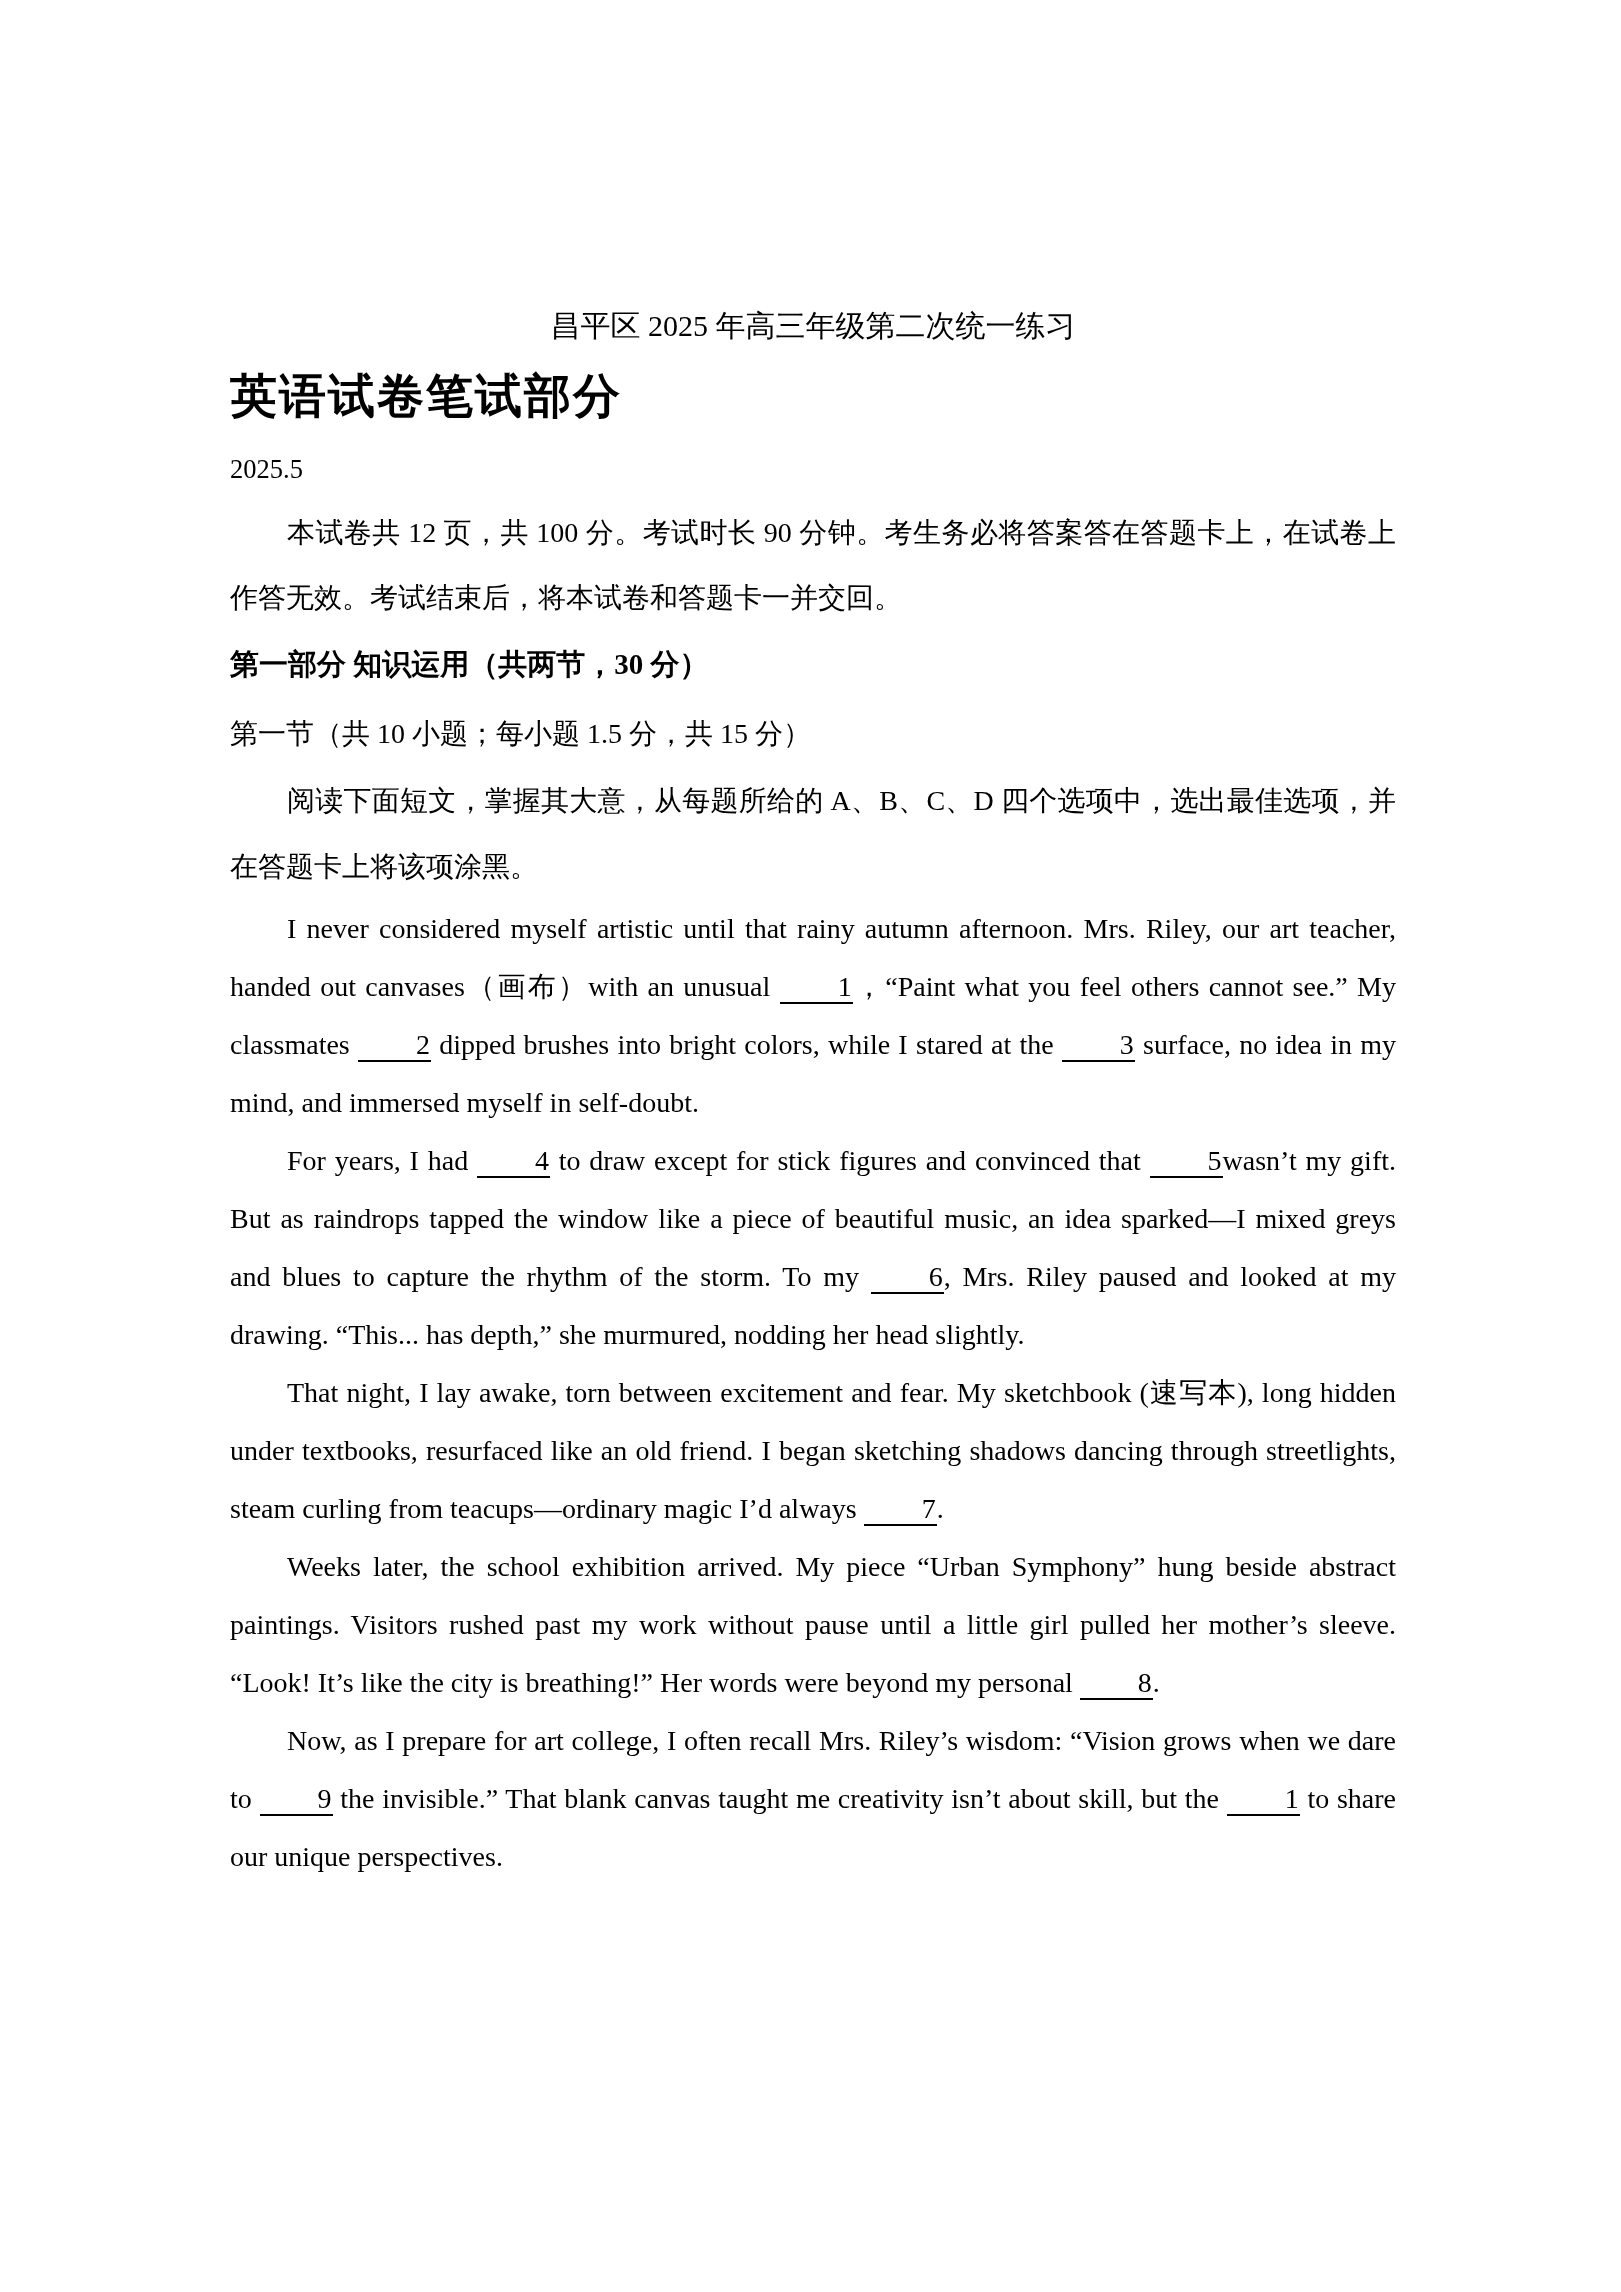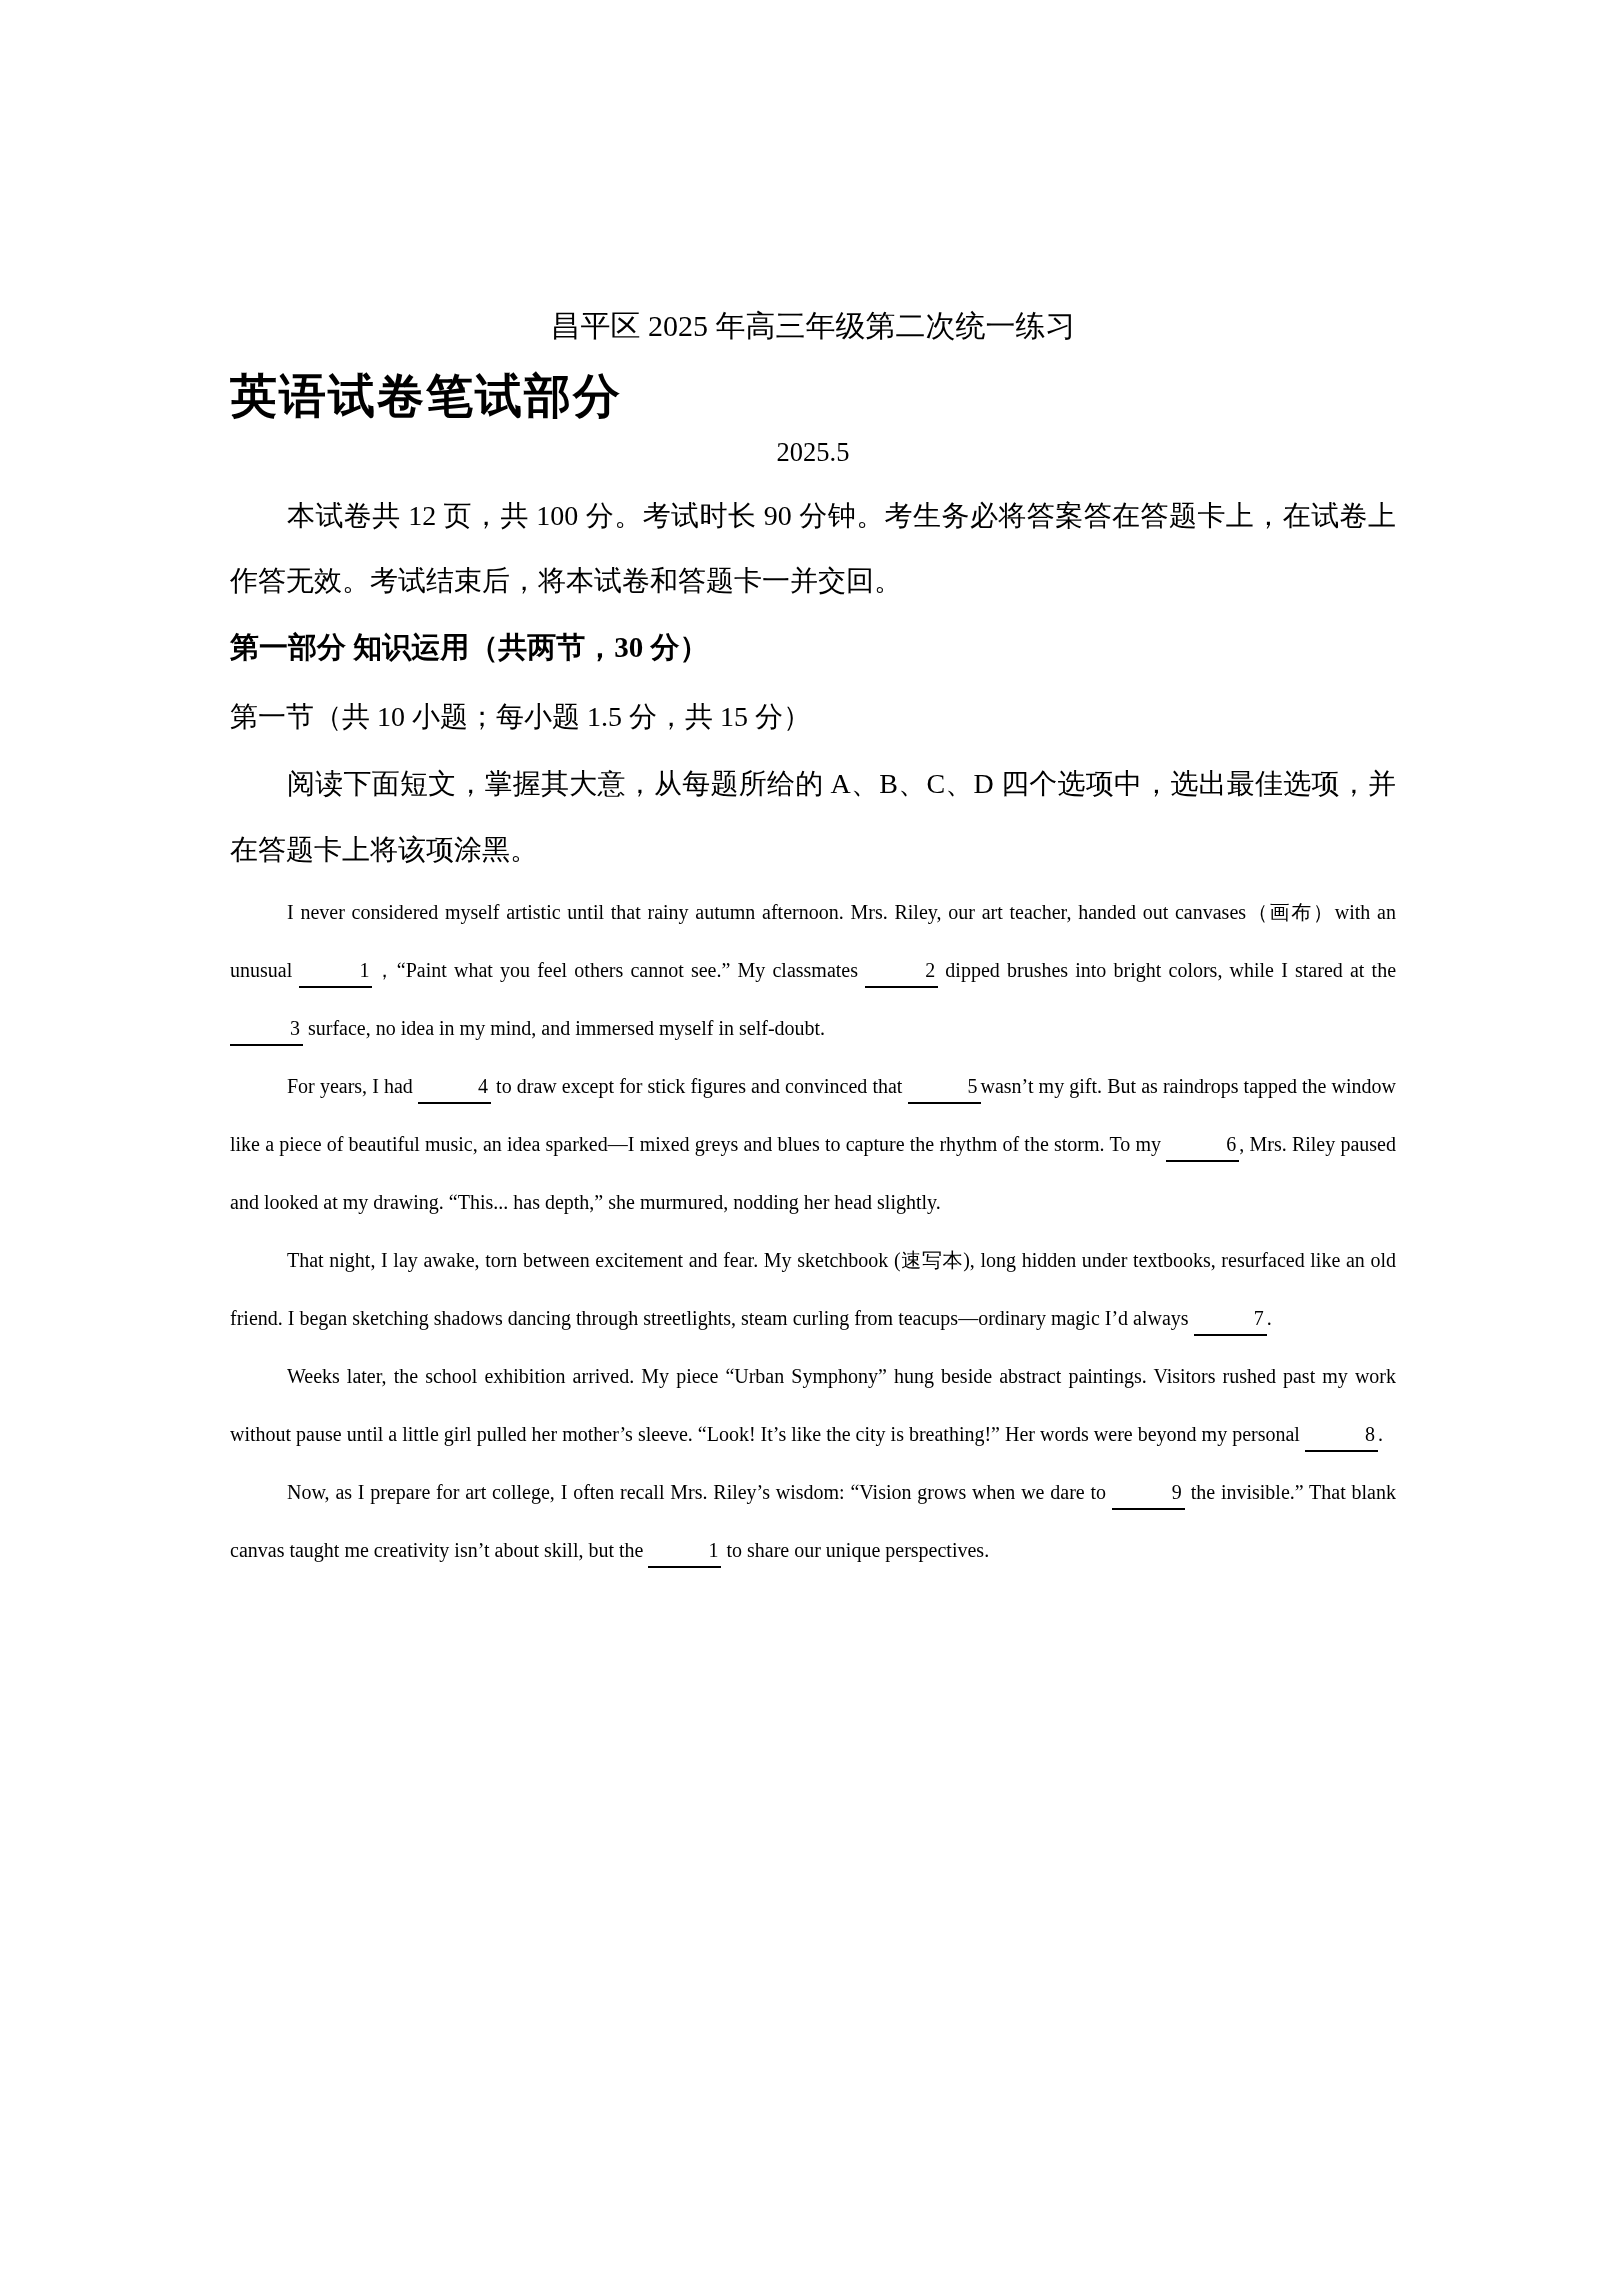--- a/index.html
+++ b/index.html
@@ -27,24 +27,24 @@
   }
   .paper-title {
     text-align: left;
     font-size: 47px;
     font-weight: 700;
     line-height: 71px;
     margin-top: 13.7px;
     letter-spacing: 2px;
   }
   .exam-date {
-    text-align: center;
+    text-align: left;
     font-size: 26.5px;
     line-height: 39px;
-    margin-top: 1px;
+    margin-top: 18px;
   }
   .notice {
     margin-top: 11.8px;
     font-size: 28px;
     line-height: 65px;
     text-align: justify;
     text-indent: 57px;
   }
   .part-heading {
     font-size: 29px;
@@ -55,21 +55,21 @@
     font-size: 28px;
     line-height: 69px;
   }
   .cn-instructions {
     font-size: 28px;
     line-height: 66px;
     text-align: justify;
     text-indent: 57px;
   }
   .en-para {
-    font-size: 20px;
+    font-size: 28px;
     line-height: 58px;
     text-align: justify;
     text-indent: 57px;
   }
   .blank {
     display: inline-block;
     min-width: 73px;
     text-align: center;
     border-bottom: 2px solid #000000;
     line-height: 31px;

